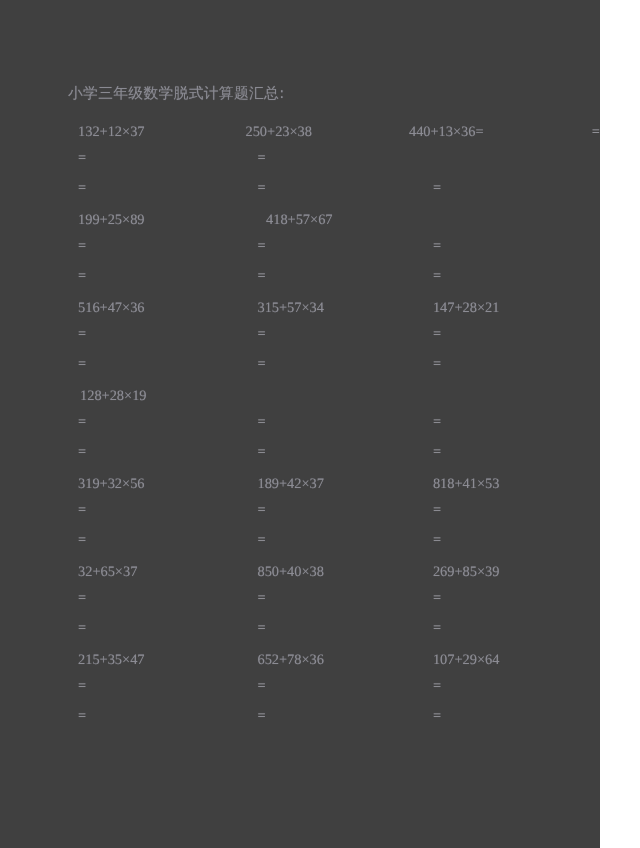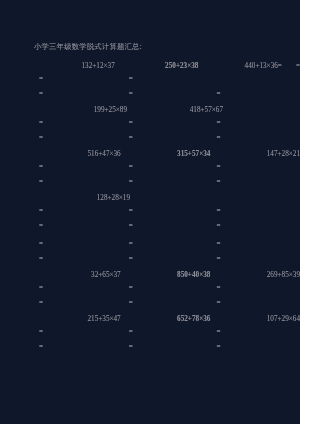--- a/index.html
+++ b/index.html
@@ -12,21 +12,21 @@
     height: 424px;
     background: #ffffff;
     font-family: "Liberation Serif", "DejaVu Serif", serif;
     overflow: hidden;
   }
 
   #page {
     position: relative;
     width: 300px;
     height: 424px;
-    background: #0f172a;
+    background: #404040;
     box-sizing: border-box;
     padding: 42px 4px 0 34px;
   }
 
   
   .doc-title {
     font-size: 7.4px;
     line-height: 10px;
     color: #8a8a92;
     letter-spacing: 0.15px;
@@ -47,25 +47,24 @@
     height: 11px;
     align-items: center;
   }
 
   .cell {
     font-size: 7.2px;
     line-height: 11px;
     color: #8c8c94;
     white-space: nowrap;
     text-shadow: 0 0 0.5px rgba(145,145,155,0.5);
-    text-align: right;
   }
 
   .cell-1 { width: 88px; padding-left: 5px; }
-  .cell-2 { width: 88px; padding-left: 8px; font-weight: bold; }
+  .cell-2 { width: 88px; padding-left: 8px; }
   .cell-3 { width: 90px; padding-left: 6px; }
 
   .trail-eq {
     font-size: 7.2px;
     line-height: 11px;
     color: #a8a8b0;
     padding-left: 14px;
   }
 
   
@@ -154,20 +153,25 @@
           <div class="eq-cell eq-2">=</div>
           <div class="eq-cell eq-3">=</div>
         </div>
         <div class="eq-row">
           <div class="eq-cell eq-1">=</div>
           <div class="eq-cell eq-2">=</div>
           <div class="eq-cell eq-3">=</div>
         </div>
       </div>
       <div class="problem-block">
+        <div class="prob-row">
+          <div class="cell cell-1">319+32×56</div>
+          <div class="cell cell-2">189+42×37</div>
+          <div class="cell cell-3">818+41×53</div>
+        </div>
         <div class="eq-row">
           <div class="eq-cell eq-1">=</div>
           <div class="eq-cell eq-2">=</div>
           <div class="eq-cell eq-3">=</div>
         </div>
         <div class="eq-row">
           <div class="eq-cell eq-1">=</div>
           <div class="eq-cell eq-2">=</div>
           <div class="eq-cell eq-3">=</div>
         </div>

